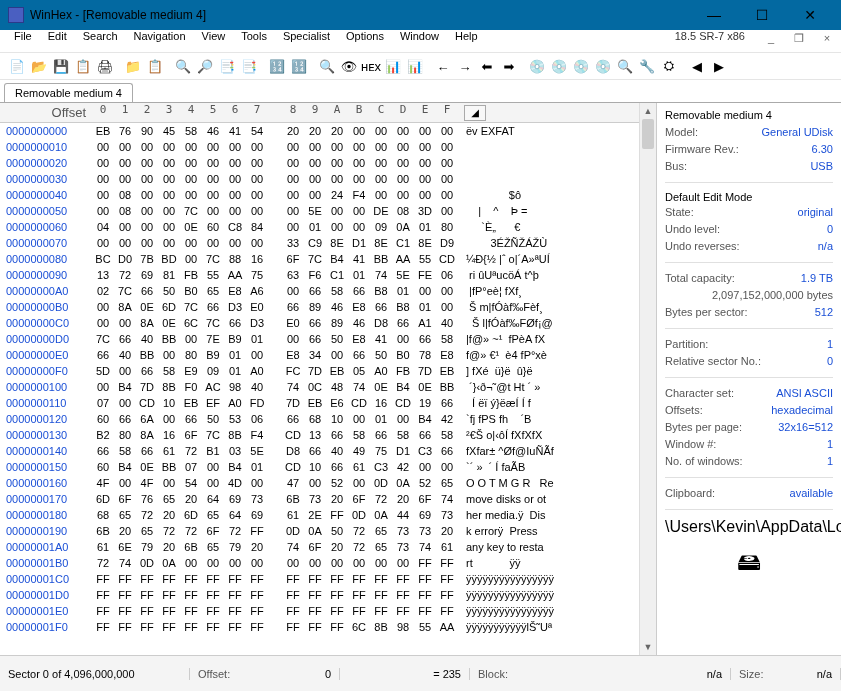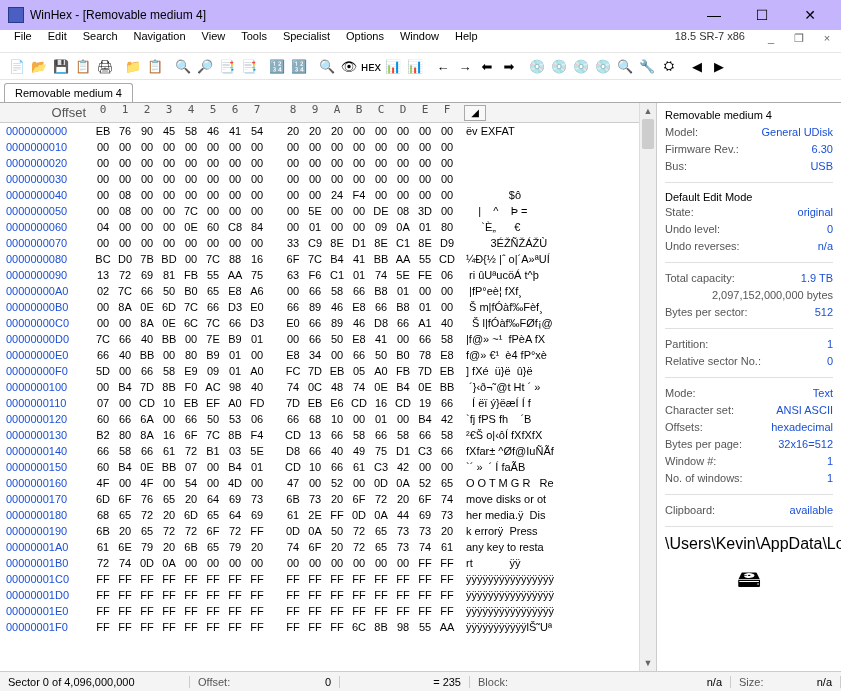--- a/index.html
+++ b/index.html
@@ -1,17 +1,17 @@
 <!DOCTYPE html>
 <html><head>
 <meta charset="utf-8">
 <style>
 *{box-sizing:border-box;margin:0;padding:0;font-family:"Segoe UI",Tahoma,sans-serif;font-size:11px}
 body{background:#fff;color:#000;width:841px;height:691px;overflow:hidden;display:flex;flex-direction:column}
-.titlebar{height:30px;display:flex;align-items:center;padding:0 8px;background:#c4b5fd}
+.titlebar{height:30px;display:flex;align-items:center;padding:0 8px;background:#0369a1}
 .titlebar .icon{width:16px;height:16px;margin-right:6px;background:#4a5fc1;border:1px solid #2a3a8a}
 .titlebar .title{flex:1;font-size:12px}
 .titlebar .winbtns{display:flex;gap:2px}
 .titlebar .winbtn{width:46px;height:28px;display:flex;align-items:center;justify-content:center;font-size:14px;font-family:inherit}
 .menubar{height:22px;display:flex;align-items:flex-start;padding:0 6px;gap:10px;background:#fff}
 .menubar .menu{padding:2px 8px}
 .menubar .spacer{flex:1}
 .menubar .ver{font-size:11px;color:#333;margin-right:6px}
 .menubar .sysicon{width:16px;height:16px;margin-left:2px;display:flex;align-items:center;justify-content:center;color:#666}
 .toolbar{height:28px;display:flex;align-items:center;padding:2px 6px;background:#fff;border-top:1px solid #e5e5e5;border-bottom:1px solid #e5e5e5}
@@ -38,21 +38,21 @@
 .vscroll{width:17px;background:#f0f0f0;border-left:1px solid #ddd;position:relative}
 .vscroll .thumb{position:absolute;top:16px;left:2px;right:2px;height:30px;background:#cdcdcd;border-radius:2px}
 .vscroll .arr{position:absolute;left:0;right:0;height:16px;display:flex;align-items:center;justify-content:center;color:#666;font-size:9px}
 .side{width:185px;border-left:1px solid #ccc;background:#fff;padding:6px 8px;display:flex;flex-direction:column;gap:2px;font-size:11px}
 .side .h{font-size:11px;color:#000;margin-bottom:2px}
 .side .row{display:flex;justify-content:space-between;line-height:15px}
 .side .row .k{color:#555}
 .side .row .v{color:#1a4fd6}
 .side hr{border:none;border-top:1px solid #e0e0e0;margin:6px 0}
 .side .diskicon{align-self:center;margin-top:10px;width:36px;height:32px;display:flex;align-items:center;justify-content:center;font-size:24px}
-.statusbar{height:20px;display:flex;align-items:center;background:#f4f4f4;border-top:1px solid #ccc;font-size:11px}
+.statusbar{height:36px;display:flex;align-items:center;background:#f4f4f4;border-top:1px solid #ccc;font-size:11px}
 .statusbar .cell{padding:0 8px;border-right:1px solid #ccc;display:flex;gap:6px}
 .statusbar .cell .k{color:#555}
 .statusbar .flex{flex:1}
 </style>
 </head>
 <body>
 
 <div class="titlebar">
   <div class="icon"></div>
   <div class="title">WinHex - [Removable medium 4]</div>
@@ -229,24 +229,20 @@
     <div class="row">
         <span class="k">Partition:</span>
         <span class="v">1</span>
       </div>
     <div class="row">
         <span class="k">Relative sector No.:</span>
         <span class="v">0</span>
       </div>
     <hr>
     <div class="row">
-        <span class="k">Mode:</span>
-        <span class="v">Text</span>
-      </div>
-    <div class="row">
         <span class="k">Character set:</span>
         <span class="v">ANSI ASCII</span>
       </div>
     <div class="row">
         <span class="k">Offsets:</span>
         <span class="v">hexadecimal</span>
       </div>
     <div class="row">
         <span class="k">Bytes per page:</span>
         <span class="v">32x16=512</span>

